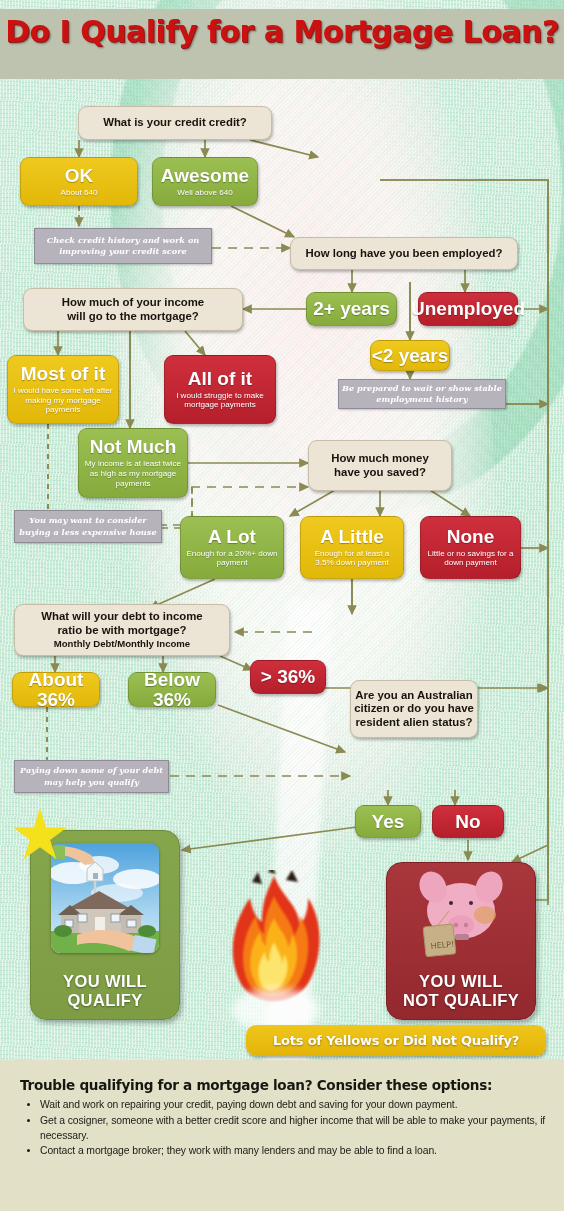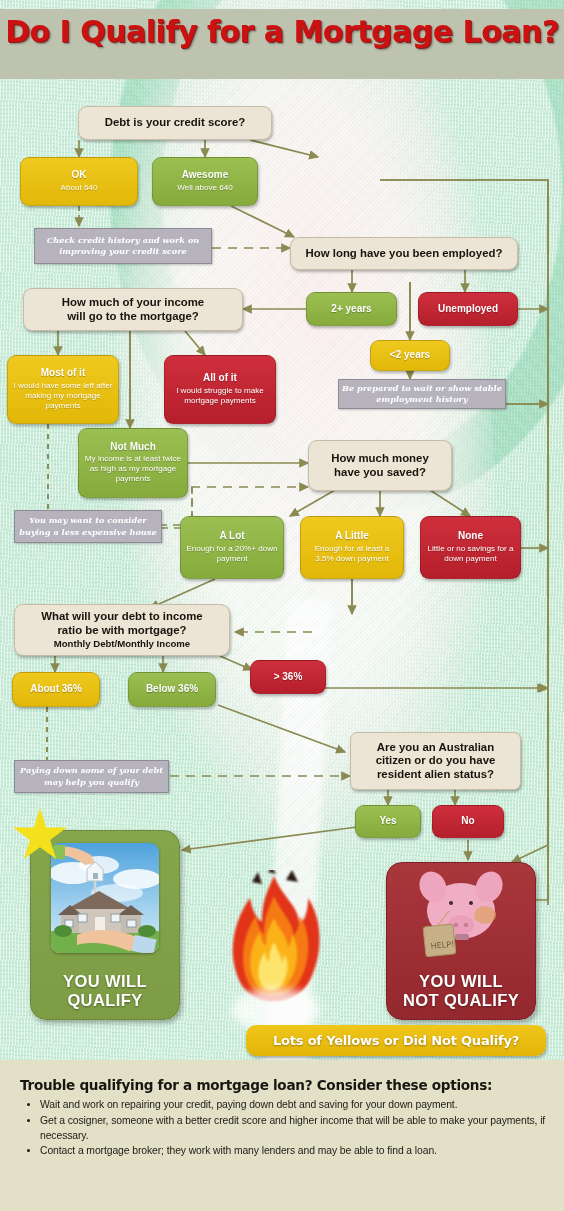--- a/index.html
+++ b/index.html
@@ -89,21 +89,21 @@
     background:#ece4d4;
     color:#17140e;
     border:1px solid #c7bda6;
     font-weight:bold;
     line-height:1.18;
   }
   .q .t{font-size:11.4px;}
   .q .sm{font-size:9.6px;font-weight:bold;margin-top:1px;}
   .opt{color:#ffffff;border:1px solid rgba(0,0,0,.16);}
   .opt .t{
-    font-size:10px;font-weight:bold;line-height:1.05;
+    font-size:19px;font-weight:bold;line-height:1.05;
     text-shadow:0 1px 1px rgba(0,0,0,.3);
   }
   .opt .d{
     font-size:8.1px;font-weight:normal;line-height:1.22;margin-top:2px;
     text-shadow:0 1px 1px rgba(0,0,0,.25);
     padding:0 4px;
   }
   .yellow{background:linear-gradient(180deg,#efc91f,#e2b808);}
   .green{background:linear-gradient(180deg,#9bbf52,#86ab3c);}
   .red{background:linear-gradient(180deg,#cf2f3c,#b51f2b);}
@@ -286,21 +286,21 @@
       <path d="M352,579 L352,612"></path>
       <path d="M47,707 L47,762" stroke-dasharray="5,5"></path>
     </g>
   </svg>
 
   <div class="header">
     <h1>Do I Qualify for a Mortgage Loan?</h1>
   </div>
 
   <div class="node q" style="left:78px;top:106px;width:194px;height:34px;">
-    <span class="t">Debt is your credit score?</span>
+    <span class="t">What is your credit credit?</span>
   </div>
 
   <div class="node opt yellow" style="left:20px;top:157px;width:118px;height:49px;">
     <span class="t">OK</span>
     <span class="d">About 640</span>
   </div>
   <div class="node opt green" style="left:152px;top:157px;width:106px;height:49px;">
     <span class="t">Awesome</span>
     <span class="d">Well above 640</span>
   </div>
@@ -373,21 +373,21 @@
   </div>
   <div class="node opt green" style="left:128px;top:672px;width:88px;height:35px;">
     <span class="t">Below 36%</span>
   </div>
   <div class="node opt red" style="left:250px;top:660px;width:76px;height:34px;">
     <span class="t">&gt; 36%</span>
   </div>
 
   <div class="note" style="left:14px;top:760px;width:155px;height:33px;">Paying down some of your debt may help you qualify</div>
 
-  <div class="node q" style="left:350px;top:732px;width:171px;height:58px;border-radius:7px;">
+  <div class="node q" style="left:350px;top:680px;width:128px;height:58px;">
     <span class="t">Are you an Australian</span>
     <span class="t">citizen or do you have</span>
     <span class="t">resident alien status?</span>
   </div>
 
   <div class="node opt green" style="left:355px;top:805px;width:66px;height:33px;">
     <span class="t">Yes</span>
   </div>
   <div class="node opt red" style="left:432px;top:805px;width:72px;height:33px;">
     <span class="t">No</span>

